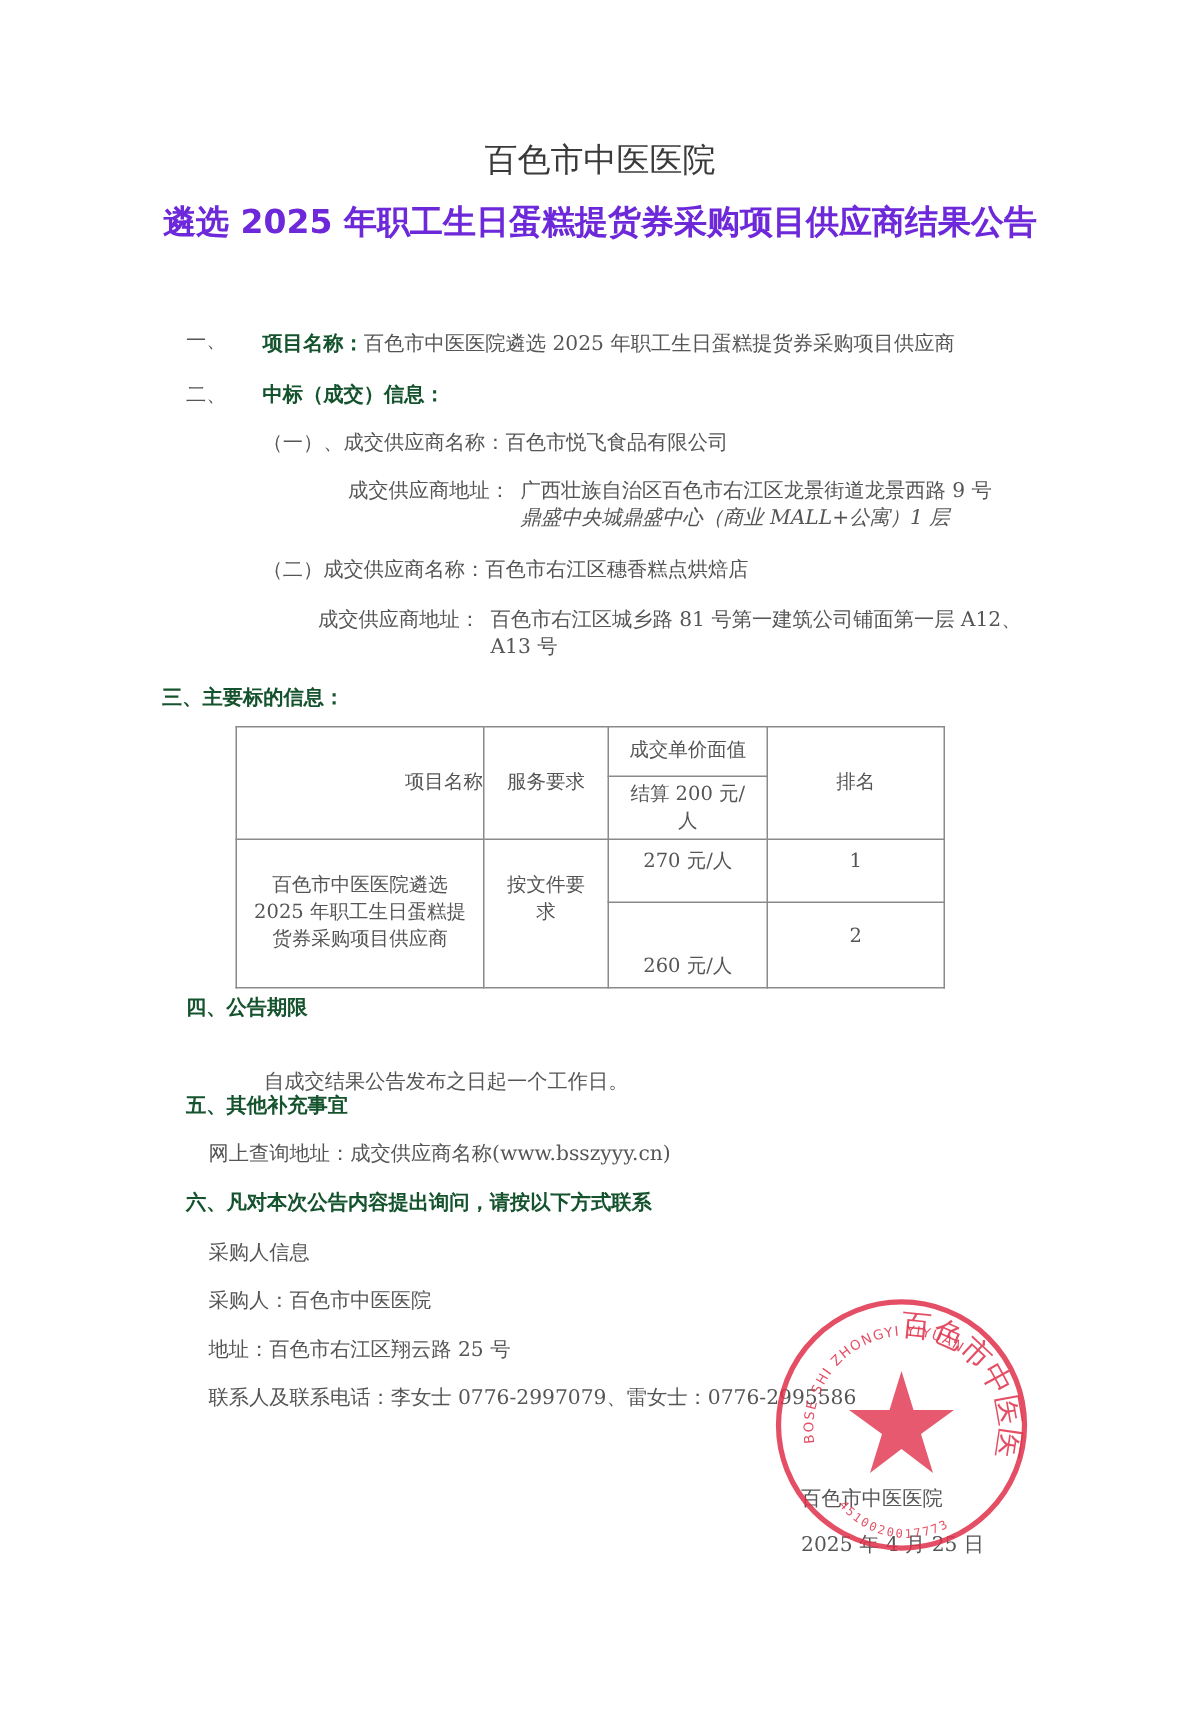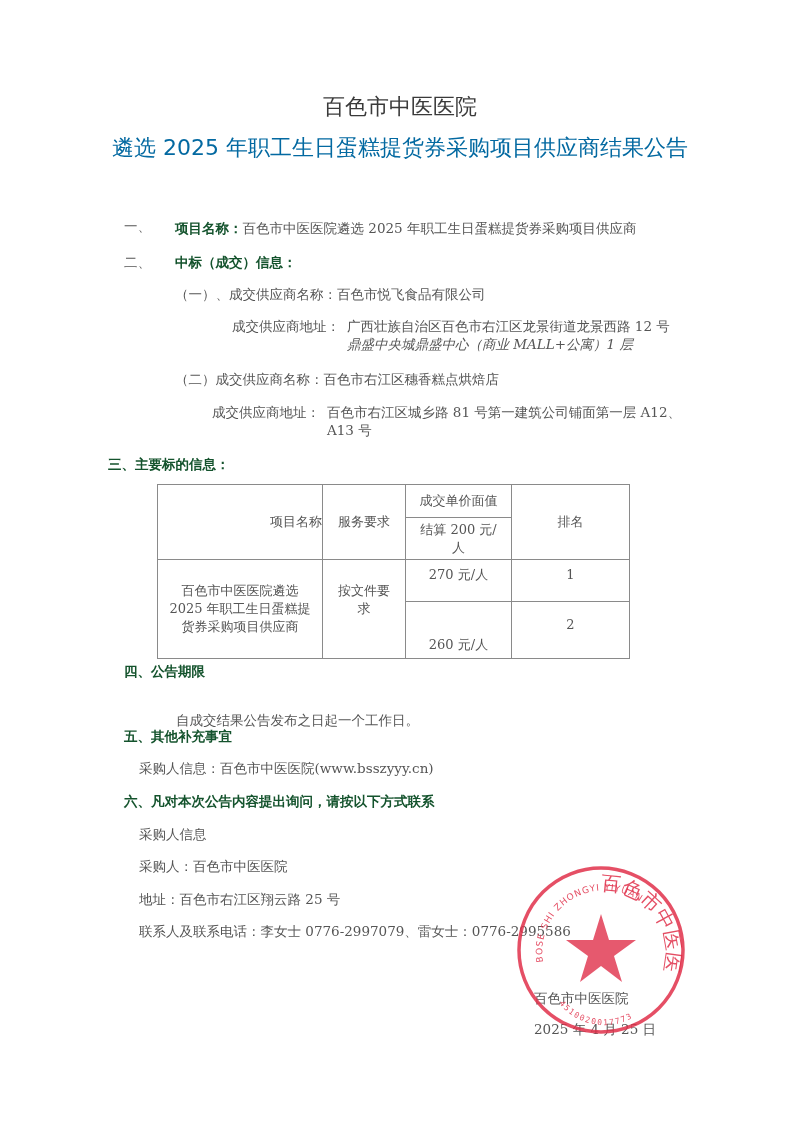--- a/index.html
+++ b/index.html
@@ -2,21 +2,21 @@
 <html><head>
 <meta charset="utf-8">
 <style>
   html, body { margin: 0; padding: 0; }
   body {
     width: 800px; height: 1140px; background: #ffffff; position: relative; overflow: hidden;
     font-family: "DejaVu Serif", "Liberation Serif", serif; color: #4a4a4a;
   }
   .abs { position: absolute; white-space: nowrap; }
   .title1 { top: 92px; left: 0; width: 800px; text-align: center; font-size: 22px; color: #3a3a3a; font-family: "DejaVu Sans", sans-serif; }
-  .title2 { top: 133px; left: 0; width: 800px; text-align: center; font-size: 22px; color: #0369a1; font-family: "DejaVu Sans", sans-serif; }
+  .title2 { top: 133px; left: 0; width: 800px; text-align: center; font-size: 22px; color: #6d28d9; font-family: "DejaVu Sans", sans-serif; font-weight: bold; }
   .t { font-size: 13.5px; color: #555; }
   .b { font-weight: bold; color: #14532d; font-family: "DejaVu Sans", sans-serif; font-size: 13.5px; }
   table.items {
     position: absolute; left: 157px; top: 484px; border-collapse: collapse;
     font-size: 13px; color: #555;
   }
   table.items td { border: 1px solid #8a8a8a; text-align: center; vertical-align: middle; padding: 0; line-height: 18px; }
   .stamp { position: absolute; left: 513px; top: 862px; width: 176px; height: 176px; }
 </style>
 </head>
@@ -30,21 +30,21 @@
   <span class="b">项目名称：</span><span class="t">百色市中医医院遴选 2025 年职工生日蛋糕提货券采购项目供应商</span>
 </div>
 
 <div class="abs t" style="top:254px;left:124px;">二、</div>
 <div class="abs b" style="top:254px;left:175px;">中标（成交）信息：</div>
 
 <div class="abs t" style="top:286px;left:175px;">
   <span>（一）、成交供应商名称：</span><span>百色市悦飞食品有限公司</span>
 </div>
 <div class="abs t" style="top:318px;left:232px;">成交供应商地址：</div>
-<div class="abs t" style="top:318px;left:347px;">广西壮族自治区百色市右江区龙景街道龙景西路 12 号</div>
+<div class="abs t" style="top:318px;left:347px;">广西壮族自治区百色市右江区龙景街道龙景西路 9 号</div>
 <div class="abs t" style="top:336px;left:347px;font-style:italic;">鼎盛中央城鼎盛中心（商业 MALL+公寓）1 层</div>
 
 <div class="abs t" style="top:371px;left:175px;">
   <span>（二）成交供应商名称：</span><span>百色市右江区穗香糕点烘焙店</span>
 </div>
 <div class="abs t" style="top:404px;left:212px;">成交供应商地址：</div>
 <div class="abs t" style="top:404px;left:327px;">百色市右江区城乡路 81 号第一建筑公司铺面第一层 A12、</div>
 <div class="abs t" style="top:422px;left:327px;">A13 号</div>
 
 <div class="abs b" style="top:456px;left:108px;">三、主要标的信息：</div>
@@ -70,21 +70,21 @@
     <td style="vertical-align:bottom;padding-bottom:4px;">260 元/人</td>
     <td style="vertical-align:top;padding-top:14px;">2</td>
   </tr>
 </tbody>
   </table>
 
 <div class="abs b" style="top:663px;left:124px;">四、公告期限</div>
 <div class="abs t" style="top:712px;left:176px;">自成交结果公告发布之日起一个工作日。</div>
 
 <div class="abs b" style="top:728px;left:124px;">五、其他补充事宜</div>
-<div class="abs t" style="top:760px;left:139px;">采购人信息：百色市中医医院(www.bsszyyy.cn)</div>
+<div class="abs t" style="top:760px;left:139px;">网上查询地址：成交供应商名称(www.bsszyyy.cn)</div>
 
 <div class="abs b" style="top:793px;left:124px;">六、凡对本次公告内容提出询问，请按以下方式联系</div>
 <div class="abs t" style="top:826px;left:139px;">采购人信息</div>
 <div class="abs t" style="top:858px;left:139px;">采购人：百色市中医医院</div>
 <div class="abs t" style="top:891px;left:139px;">地址：百色市右江区翔云路 25 号</div>
 <div class="abs t" style="top:923px;left:139px;">联系人及联系电话：李女士 0776-2997079、雷女士：0776-2995586</div>
 
 <div class="abs t" style="top:990px;left:534px;">百色市中医医院</div>
 <div class="abs t" style="top:1021px;left:534px;">2025 年 4 月 25 日</div>
 

